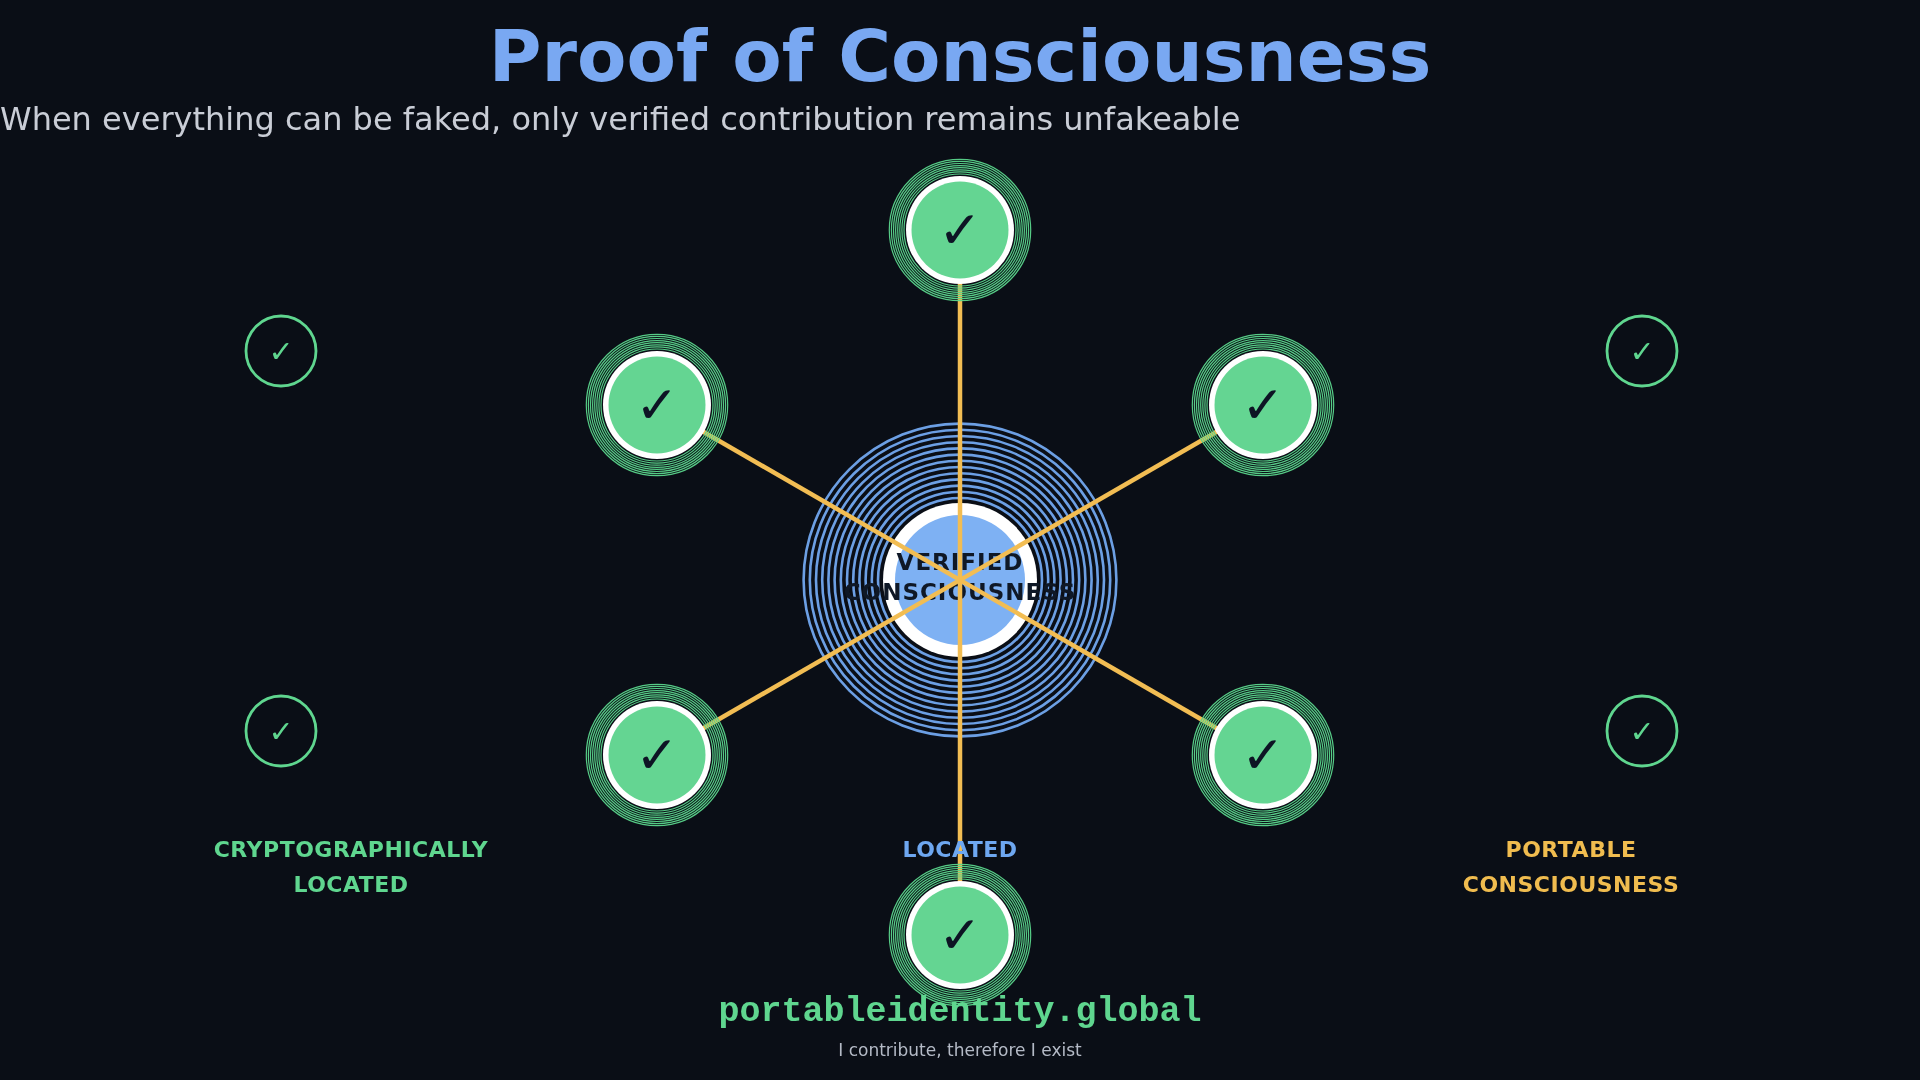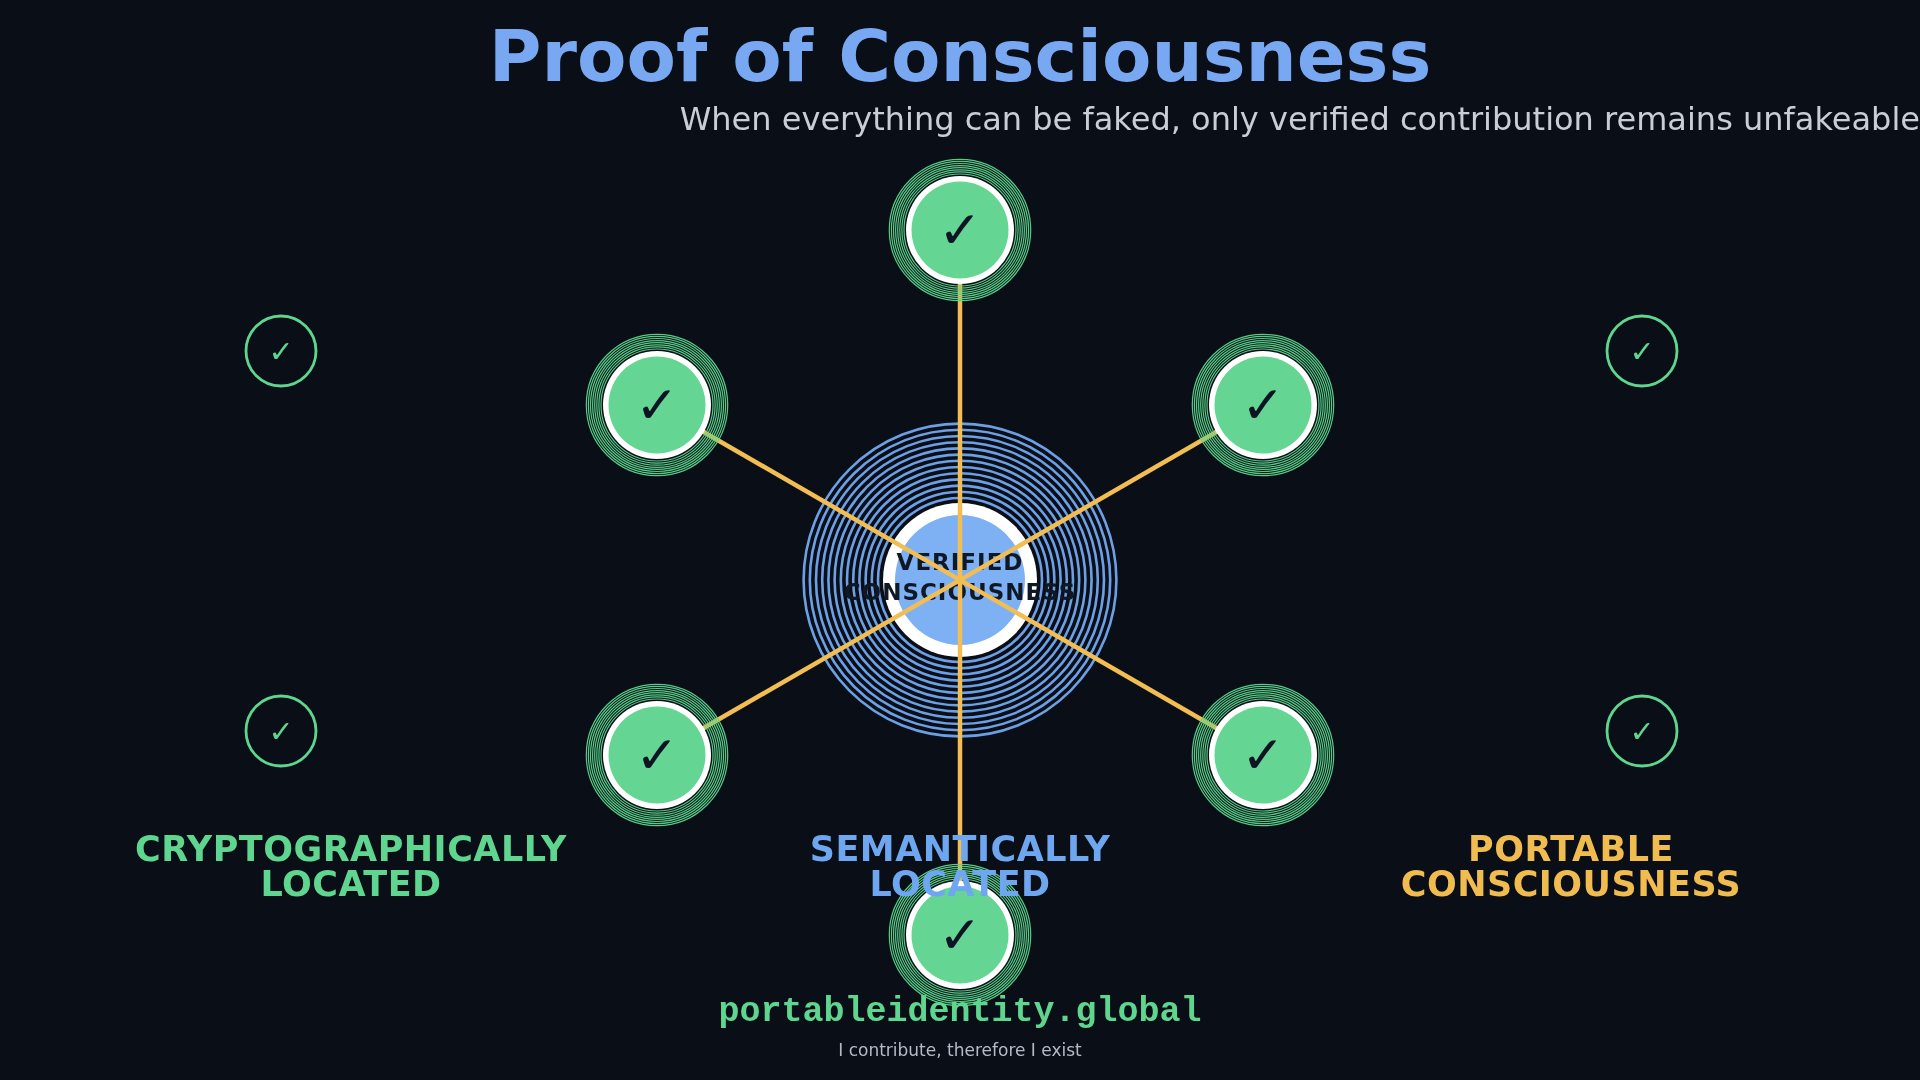--- a/index.html
+++ b/index.html
@@ -25,21 +25,21 @@
     font-family:"DejaVu Sans","Liberation Sans",sans-serif;
     overflow:hidden;position:relative;
   }
   .abs{position:absolute;}
   .page-title{
     left:0;top:16px;width:1920px;text-align:center;
     font-size:72px;font-weight:bold;color:var(--title-blue);
     line-height:80px;letter-spacing:0px;
   }
   .page-subtitle{
-    left:0;top:100px;width:1920px;text-align:right;
+    left:0;top:100px;width:1920px;text-align:left;
     font-size:32px;color:var(--subtitle-gray);line-height:38px;
   }
   svg{position:absolute;left:0;top:0;}
   .rings circle{fill:none;}
   .rings-blue circle{stroke:var(--center-ring);stroke-width:2.6;opacity:0.95;}
   .rings-green circle{stroke:var(--node-ring);stroke-width:1.2;opacity:0.95;}
   .center-white{fill:#ffffff;}
   .center-fill{fill:var(--center-blue);}
   .center-label{
     fill:var(--center-text);font-size:23px;font-weight:bold;
@@ -53,21 +53,21 @@
     fill:var(--check-dark);font-size:52px;font-weight:bold;text-anchor:middle;
     font-family:"DejaVu Sans","Liberation Sans",sans-serif;
   }
   .corner-ring{fill:none;stroke:var(--label-green);stroke-width:2.8;}
   .corner-check{
     fill:var(--label-green);font-size:30px;text-anchor:middle;
     font-family:"DejaVu Sans","Liberation Sans",sans-serif;
   }
   .category-label{
     width:460px;top:832px;text-align:center;
-    font-size:35px;font-weight:bold;line-height:35px;letter-spacing:0.5px;
+    font-size:22px;font-weight:bold;line-height:35px;letter-spacing:0.5px;
   }
   .cat-green{color:var(--label-green);left:121px;}
   .cat-blue{color:var(--label-blue);left:730px;}
   .cat-yellow{color:var(--label-yellow);left:1341px;}
   .footer-domain{
     left:0;top:992px;width:1920px;text-align:center;
     font-size:35px;font-weight:bold;color:var(--label-green);line-height:40px;font-family:Liberation Mono, monospace;
   }
   .footer-tagline{
     left:0;top:1036px;width:1920px;text-align:center;
@@ -215,21 +215,20 @@
     <circle class="corner-ring" r="35"></circle>
     <text class="corner-check" y="11">✓</text>
   </g>
 </svg>
 
 <div class="abs category-label cat-green">
   <div>CRYPTOGRAPHICALLY</div>
   <div>LOCATED</div>
 </div>
 <div class="abs category-label cat-blue">
-  <div>SEMANTICALLY</div>
   <div>LOCATED</div>
 </div>
 <div class="abs category-label cat-yellow">
   <div>PORTABLE</div>
   <div>CONSCIOUSNESS</div>
 </div>
 
 <div class="abs footer-domain">portableidentity.global</div>
 <div class="abs footer-tagline">I contribute, therefore I exist</div>
 

